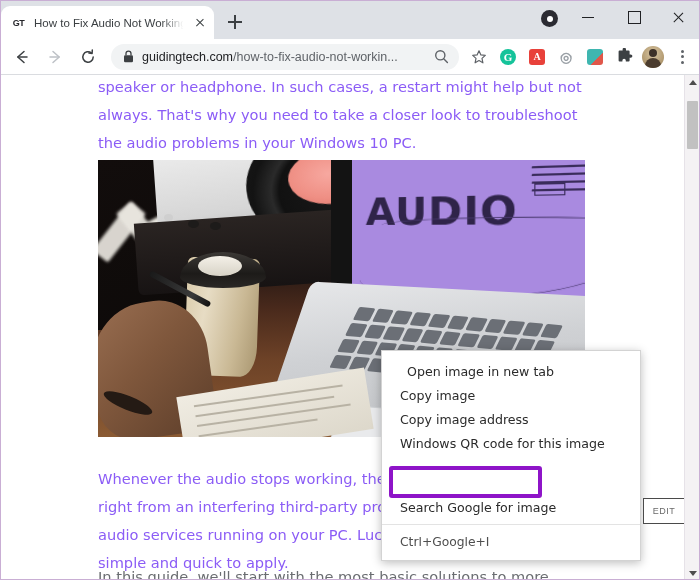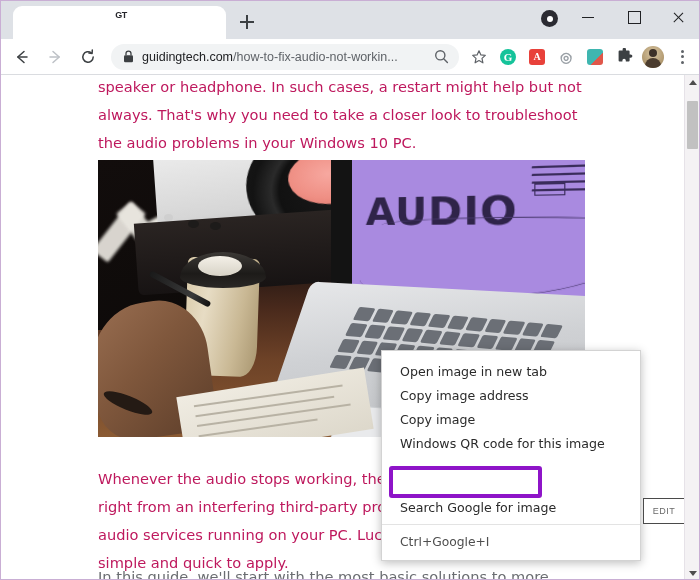--- a/index.html
+++ b/index.html
@@ -19,28 +19,27 @@
 
   
   .tabstrip {
     position: absolute; left: 0; top: 0;
     width: 700px; height: 38px;
     background: #dee1e6;
     display: flex; align-items: flex-end;
   }
   .tab {
     position: relative;
-    margin-left: 12px;
+    margin-left: 0;
     width: 213px; height: 33px;
     background: #ffffff;
     border-radius: 9px 9px 0 0;
     display: flex; align-items: center;
     padding: 0 6px 0 9px;
     gap: 7px;
-    flex-direction: column;
   }
   .favicon {
     width: 17px; height: 17px;
     border-radius: 2px;
     background: #ffffff;
     display: flex; align-items: center; justify-content: center;
     font-size: 9px; font-weight: bold;
     color: #26262b;
     letter-spacing: -0.5px;
     flex: 0 0 auto;
@@ -195,21 +194,21 @@
   .page {
     position: absolute; left: 0; top: 74px;
     width: 700px; height: 506px;
     background: #ffffff;
     overflow: hidden;
   }
   .article { position: absolute; left: 97px; top: 0; width: 490px; }
   .para {
     font-size: 14.6px;
     line-height: 28px;
-    color: #be185d;
+    color: #8b5cf6;
     font-family: "DejaVu Sans", sans-serif;
   }
   .p-top { position: absolute; left: 0; top: -2px; width: 490px; }
   .p-mid { position: absolute; left: 0; top: 390px; width: 492px; }
   .p-bot { position: absolute; left: 0; top: 488px; width: 492px;
            color: #6a6d71; }
 
   .hero {
     position: absolute; left: 97px; top: 85px;
     width: 487px; height: 277px;
@@ -385,21 +384,21 @@
   }
   .ctx-item {
     height: 24px;
     display: flex; align-items: center;
     padding: 0 10px 0 18px;
     font-size: 12.6px;
     color: #2b2b2b;
     font-family: "DejaVu Sans", sans-serif;
     white-space: nowrap;
   }
-  .ctx-item.first { margin-top: 1px; }
+  .ctx-item.first { margin-top: 1px; margin-left: 7px; }
   .ctx-label { flex: 1 1 auto; }
   .ctx-accel { color: #4e4e4e; font-size: 12.3px; }
   .ctx-sep {
     height: 1px; background: #e3e3e3;
     margin: 5px 0 5px 0;
   }
   .ctx-item.highlighted { position: relative; margin-top: 40px; }
 
   .hl-box {
     position: absolute;
@@ -652,24 +651,24 @@
         <i style="top:42px;width:120px"></i>
       </div>
     </div>
   </div>
 
   <div class="ctxmenu">
     <div class="ctx-item first">
       <span class="ctx-label">Open image in new tab</span>
     </div>
     <div class="ctx-item">
+      <span class="ctx-label">Copy image</span>
+    </div>
+    <div class="ctx-item">
       <span class="ctx-label">Copy image address</span>
-    </div>
-    <div class="ctx-item">
-      <span class="ctx-label">Copy image</span>
     </div>
     <div class="ctx-item">
       <span class="ctx-label">Windows QR code for this image</span>
     </div>
     <div class="ctx-item highlighted">
       <span class="ctx-label">Search Google for image</span>
     </div>
     <div class="ctx-sep"></div>
     <div class="ctx-item">
       <span class="ctx-accel">Ctrl+Google+I</span>

